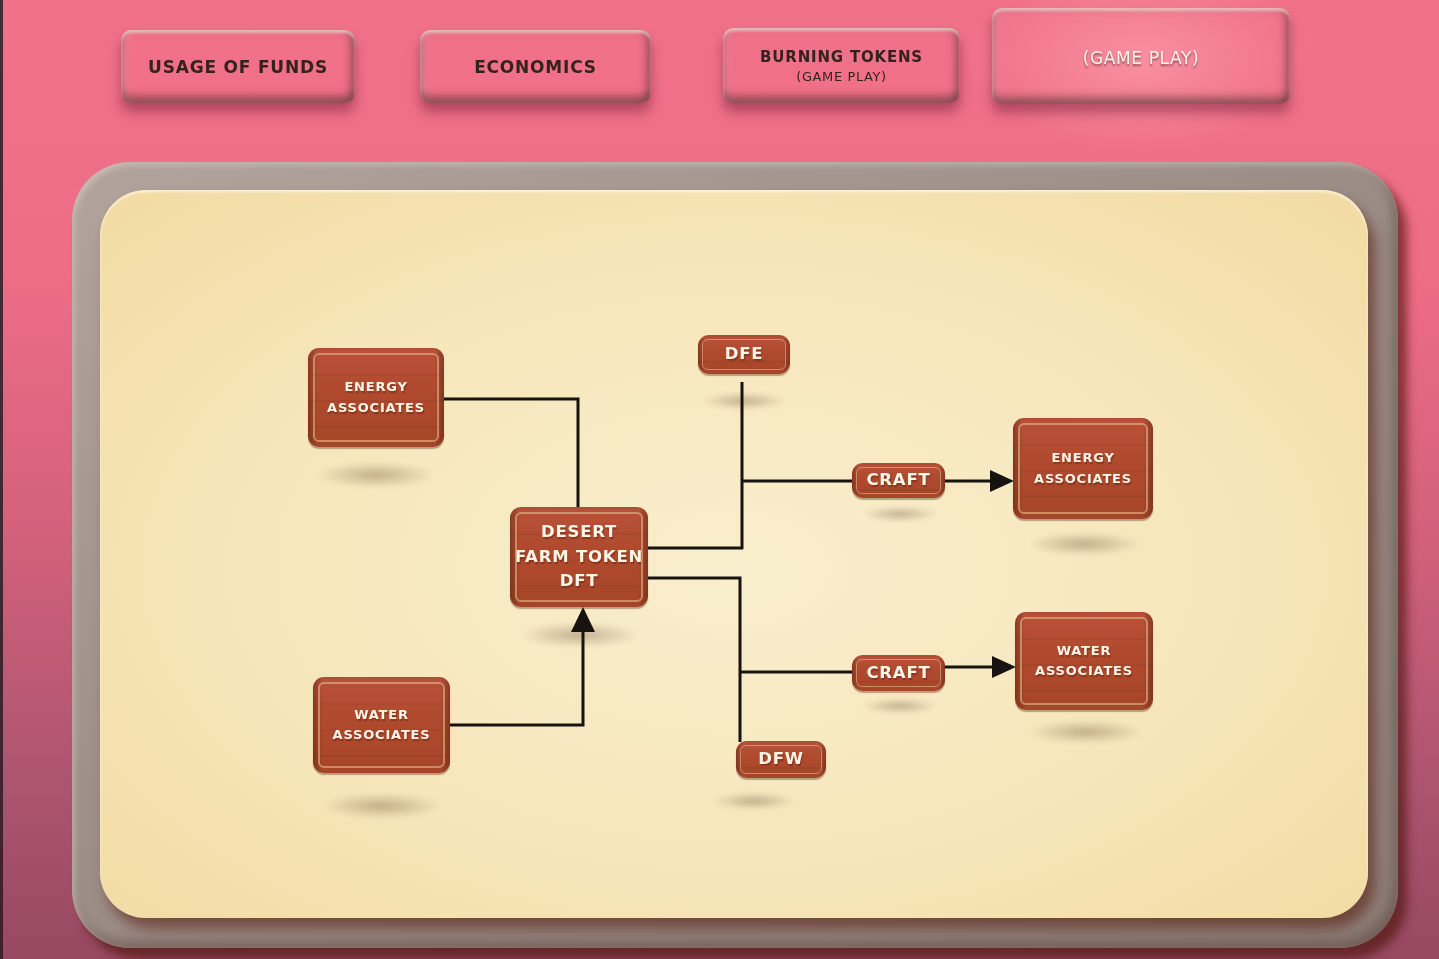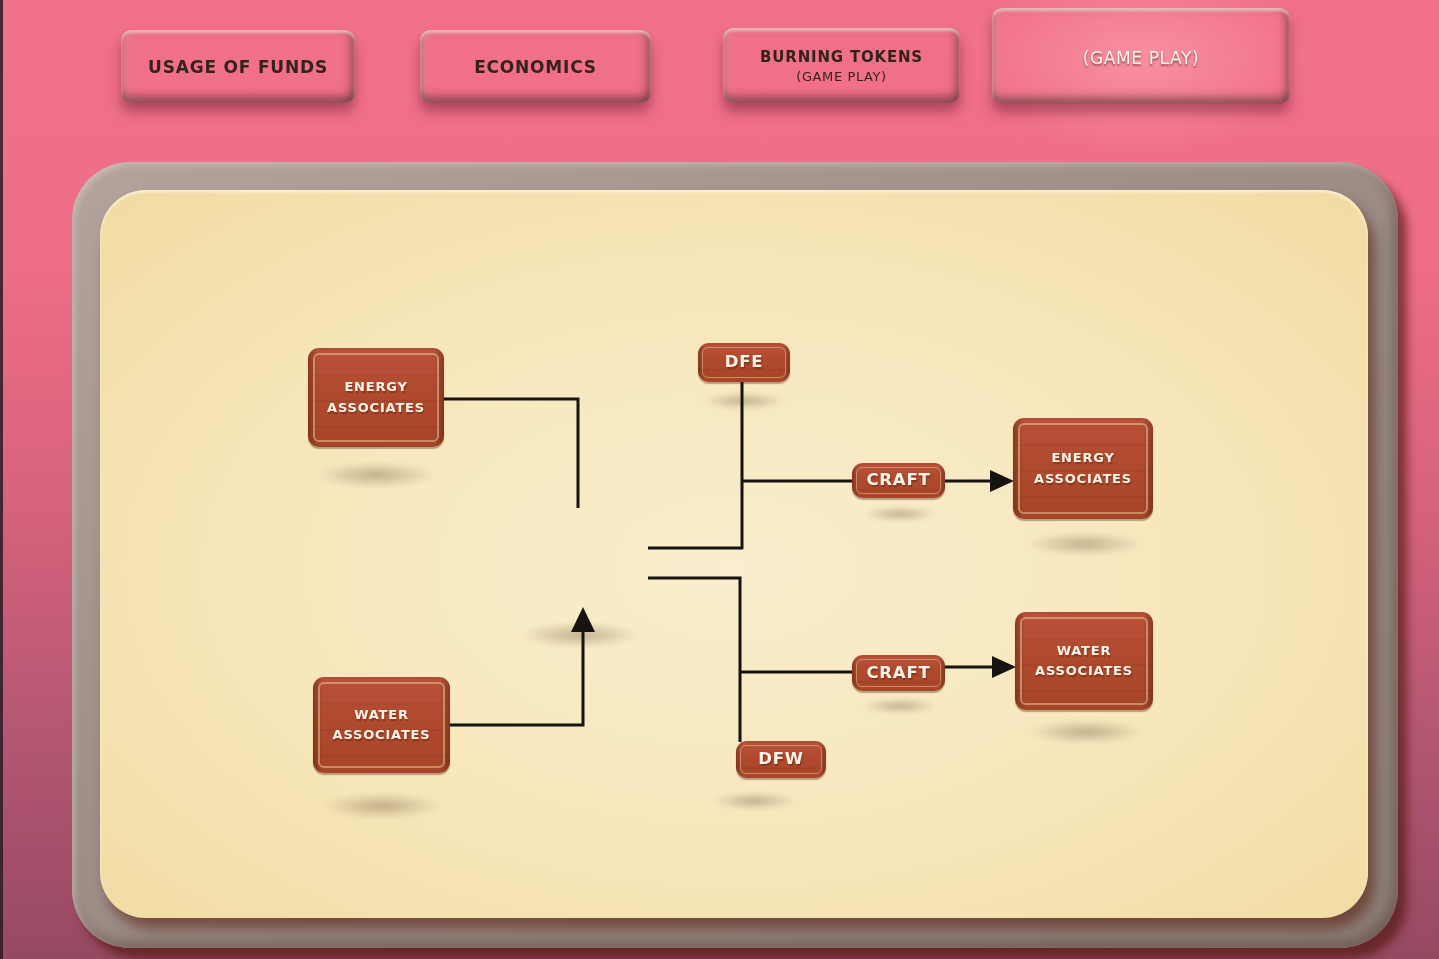--- a/index.html
+++ b/index.html
@@ -66,21 +66,21 @@
     content:""; position:absolute; inset:5px; border:2px solid rgba(235,199,146,0.55); border-radius:6px; pointer-events:none;
   }
   .sign .line{color:#fdf5e8;font-weight:bold;font-size:13px;letter-spacing:.8px;line-height:1.55;
     text-shadow:1px 2px 1px rgba(80,25,10,0.4);}
   .sign.small .line{font-size:16.5px;line-height:1;}
   .sign.small::before{inset:4px;border-width:1.5px;}
   #node-dft .line{font-size:16.5px;line-height:1.5;}
   #node-energy-left{left:308px;top:348px;width:136px;height:99px;}
   #node-water-left{left:313px;top:677px;width:137px;height:96px;}
   #node-dft{left:510px;top:507px;width:138px;height:100px;}
-  #node-dfe{left:698px;top:343px;width:92px;height:39px;}
+  #node-dfe{left:698px;top:335px;width:92px;height:39px;}
   #node-dfw{left:736px;top:741px;width:90px;height:37px;}
   #node-craft-top{left:852px;top:463px;width:93px;height:35px;}
   #node-craft-bottom{left:852px;top:655px;width:93px;height:36px;}
   #node-energy-right{left:1013px;top:418px;width:140px;height:101px;}
   #node-water-right{left:1015px;top:612px;width:138px;height:98px;}
   #shadow-energy-left{left:316px;top:462px;width:120px;height:26px;}
   #shadow-water-left{left:322px;top:793px;width:120px;height:26px;}
   #shadow-dft{left:520px;top:622px;width:120px;height:26px;}
   #shadow-dfe{left:702px;top:392px;width:84px;height:18px;}
   #shadow-dfw{left:712px;top:792px;width:84px;height:18px;}
@@ -146,20 +146,25 @@
   <div class="sign" id="node-energy-left">
     <span class="line">ENERGY</span>
     <span class="line">ASSOCIATES</span>
   </div>
 
   <div class="sign" id="node-water-left">
     <span class="line">WATER</span>
     <span class="line">ASSOCIATES</span>
   </div>
 
+  <div class="sign" id="node-dft">
+    <span class="line">DESERT</span>
+    <span class="line">FARM TOKEN</span>
+    <span class="line">DFT</span>
+  </div>
 
   <div class="sign small" id="node-dfe">
     <span class="line">DFE</span>
   </div>
 
   <div class="sign small" id="node-dfw">
     <span class="line">DFW</span>
   </div>
 
   <div class="sign small" id="node-craft-top">

